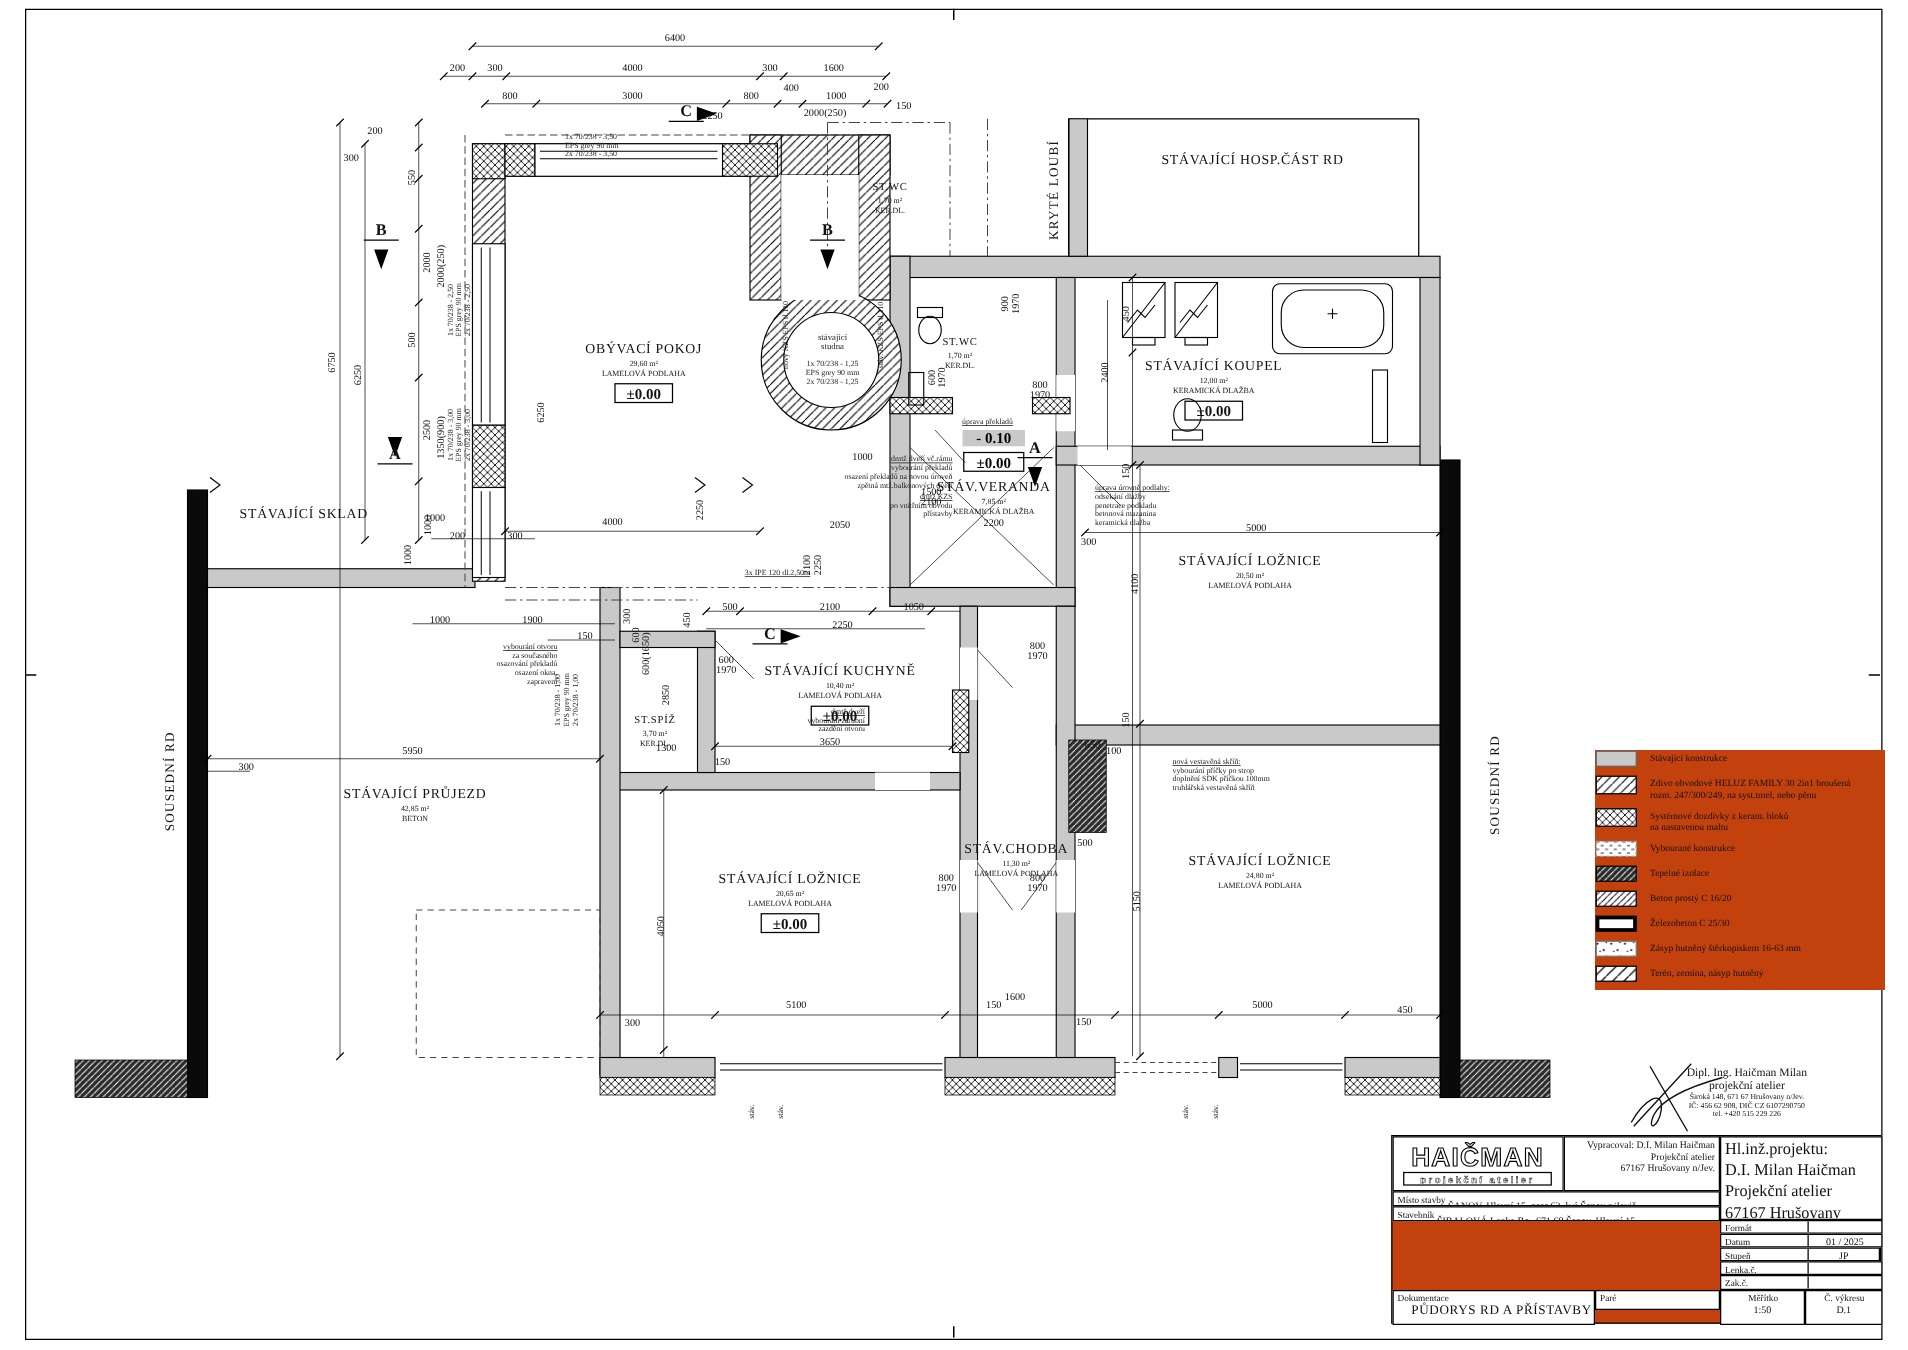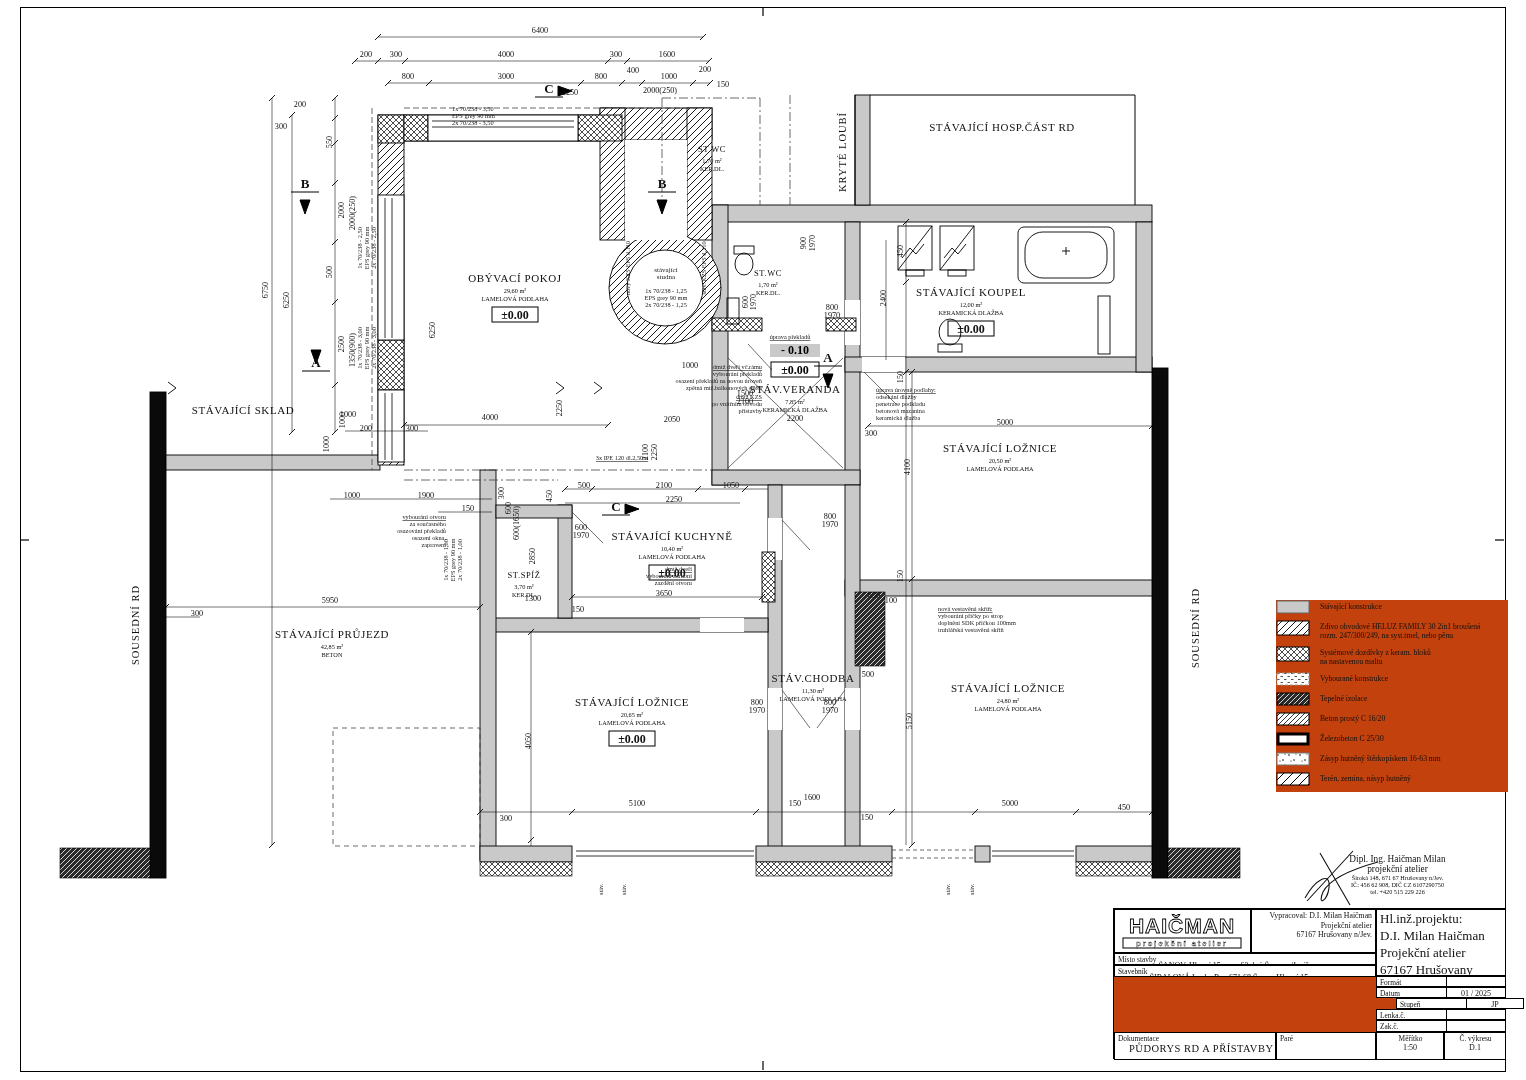--- a/index.html
+++ b/index.html
@@ -578,37 +578,37 @@
     <span class="val">ŠIBALOVÁ Lenka Bc., 671 68 Šanov, Hlavní 15</span>
   </div>
   <div class="cell kv" style="left:262px;top:67px;width:130px;height:11px;">
     <span class="lab">Formát</span>
     <span class="val"></span>
   </div>
   <div class="cell kv" style="left:262px;top:78px;width:130px;height:11px;">
     <span class="lab">Datum</span>
     <span class="val">01 / 2025</span>
   </div>
-  <div class="cell kv" style="left:262px;top:89px;width:128px;height:11px;margin-left:20px;">
+  <div class="cell kv" style="left:262px;top:89px;width:128px;height:11px;">
     <span class="lab">Stupeň</span>
     <span class="val">JP</span>
   </div>
   <div class="cell kv" style="left:262px;top:100px;width:130px;height:11px;">
     <span class="lab">Lenka.č.</span>
     <span class="val"></span>
   </div>
   <div class="cell kv" style="left:262px;top:111px;width:130px;height:12px;font-family:Liberation Serif, serif;">
     <span class="lab">Zak.č.</span>
     <span class="val"></span>
   </div>
   <div class="cell" style="left:0;top:123px;width:162px;height:28px;">
     <div class="lab">Dokumentace</div>
     <div class="dokv">PŮDORYS RD A PŘÍSTAVBY</div>
   </div>
-  <div class="cell" style="left:162px;top:123px;width:100px;height:28px;">
+  <div class="cell" style="left:162px;top:123px;width:100px;height:16px;">
     <div class="lab">Paré</div>
   </div>
   <div class="cell cen" style="left:262px;top:123px;width:68px;height:28px;">
     <div class="lab">Měřítko</div>
     <div class="val">1:50</div>
   </div>
   <div class="cell cen" style="left:330px;top:123px;width:62px;height:28px;">
     <div class="lab">Č. výkresu</div>
     <div class="val">D.1</div>
   </div>

